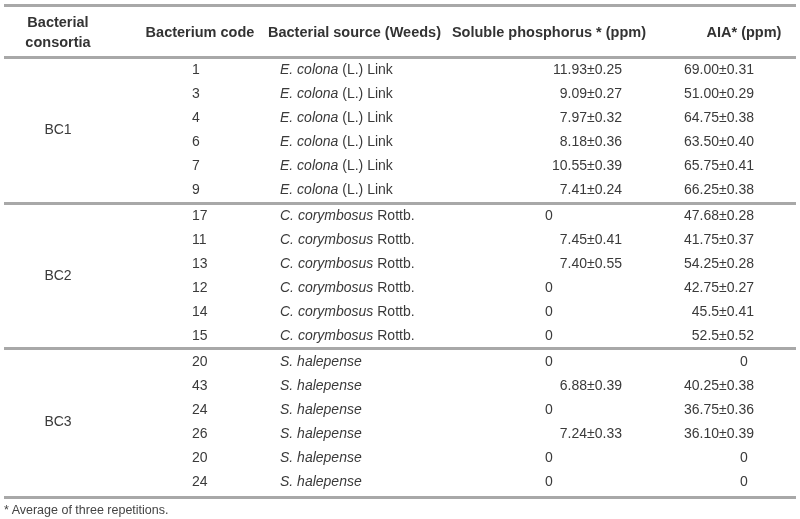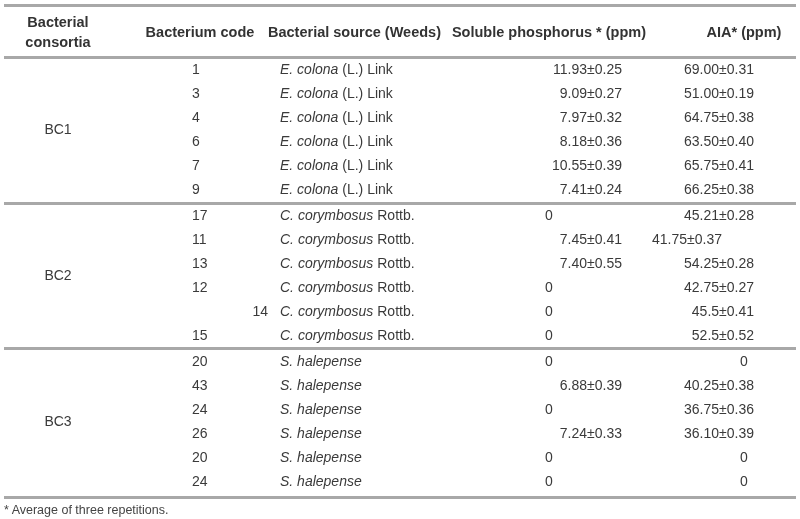--- a/index.html
+++ b/index.html
@@ -58,21 +58,21 @@
         <td rowspan="6" class="cons">BC1</td>
         <td style="text-align: left; padding-left: 80px;">1</td>
         <td class="src" style="padding-left: 12px;"><span class="italic">E. colona</span><span style="white-space: pre;"> (L.) Link</span></td>
         <td style="text-align: right; padding-right: 30px;">11.93±0.25</td>
         <td style="text-align: right; padding-right: 42px;">69.00±0.31</td>
       </tr>
       <tr>
         <td style="text-align: left; padding-left: 80px;">3</td>
         <td class="src" style="padding-left: 12px;"><span class="italic">E. colona</span><span style="white-space: pre;"> (L.) Link</span></td>
         <td style="text-align: right; padding-right: 30px;">9.09±0.27</td>
-        <td style="text-align: right; padding-right: 42px;">51.00±0.19</td>
+        <td style="text-align: right; padding-right: 42px;">51.00±0.29</td>
       </tr>
       <tr>
         <td style="text-align: left; padding-left: 80px;">4</td>
         <td class="src" style="padding-left: 12px;"><span class="italic">E. colona</span><span style="white-space: pre;"> (L.) Link</span></td>
         <td style="text-align: right; padding-right: 30px;">7.97±0.32</td>
         <td style="text-align: right; padding-right: 42px;">64.75±0.38</td>
       </tr>
       <tr>
         <td style="text-align: left; padding-left: 80px;">6</td>
         <td class="src" style="padding-left: 12px;"><span class="italic">E. colona</span><span style="white-space: pre;"> (L.) Link</span></td>
@@ -92,42 +92,42 @@
         <td style="text-align: right; padding-right: 42px;">66.25±0.38</td>
       </tr>
       <tr>
         <td colspan="5" style="height: 2px; line-height: 2px;"></td>
       </tr>
       <tr style="height: 24px;">
         <td rowspan="6" class="cons">BC2</td>
         <td style="text-align: left; padding-left: 80px;">17</td>
         <td class="src" style="padding-left: 12px;"><span class="italic">C. corymbosus</span><span style="white-space: pre;"> Rottb.</span></td>
         <td style="text-align: center; padding-right: 0px; padding-left: 0px;">0</td>
-        <td style="text-align: right; padding-right: 42px;">45.21±0.28</td>
+        <td style="text-align: right; padding-right: 42px;">47.68±0.28</td>
       </tr>
       <tr>
         <td style="text-align: left; padding-left: 80px;">11</td>
         <td class="src" style="padding-left: 12px;"><span class="italic">C. corymbosus</span><span style="white-space: pre;"> Rottb.</span></td>
         <td style="text-align: right; padding-right: 30px;">7.45±0.41</td>
-        <td style="text-align: left; padding-right: 42px; margin-top: 20px;">41.75±0.37</td>
+        <td style="text-align: right; padding-right: 42px; margin-top: 20px;">41.75±0.37</td>
       </tr>
       <tr>
         <td style="text-align: left; padding-left: 80px;">13</td>
         <td class="src" style="padding-left: 12px;"><span class="italic">C. corymbosus</span><span style="white-space: pre;"> Rottb.</span></td>
         <td style="text-align: right; padding-right: 30px;">7.40±0.55</td>
         <td style="text-align: right; padding-right: 42px; margin-top: 37px;">54.25±0.28</td>
       </tr>
       <tr>
         <td style="text-align: left; padding-left: 80px;">12</td>
         <td class="src" style="padding-left: 12px;"><span class="italic">C. corymbosus</span><span style="white-space: pre;"> Rottb.</span></td>
         <td style="text-align: center; padding-right: 0px; padding-left: 0px;">0</td>
         <td style="text-align: right; padding-right: 42px;">42.75±0.27</td>
       </tr>
       <tr>
-        <td style="text-align: right; padding-left: 80px;">14</td>
+        <td style="text-align: left; padding-left: 80px;">14</td>
         <td class="src" style="padding-left: 12px;"><span class="italic">C. corymbosus</span><span style="white-space: pre;"> Rottb.</span></td>
         <td style="text-align: center; padding-right: 0px; padding-left: 0px;">0</td>
         <td style="text-align: right; padding-right: 42px;">45.5±0.41</td>
       </tr>
       <tr>
         <td style="text-align: left; padding-left: 80px;">15</td>
         <td class="src" style="padding-left: 12px;"><span class="italic">C. corymbosus</span><span style="white-space: pre;"> Rottb.</span></td>
         <td style="text-align: center; padding-right: 0px; padding-left: 0px;">0</td>
         <td style="text-align: right; padding-right: 42px;">52.5±0.52</td>
       </tr>

